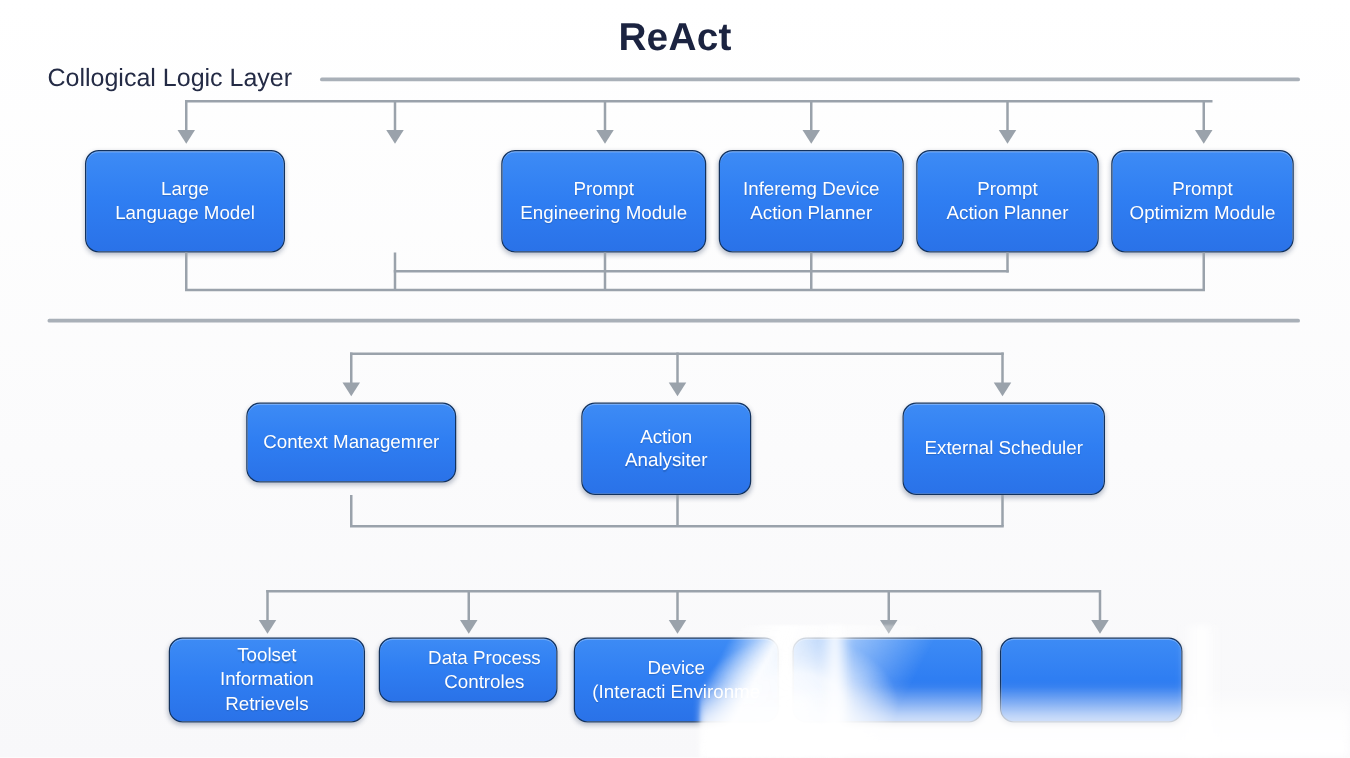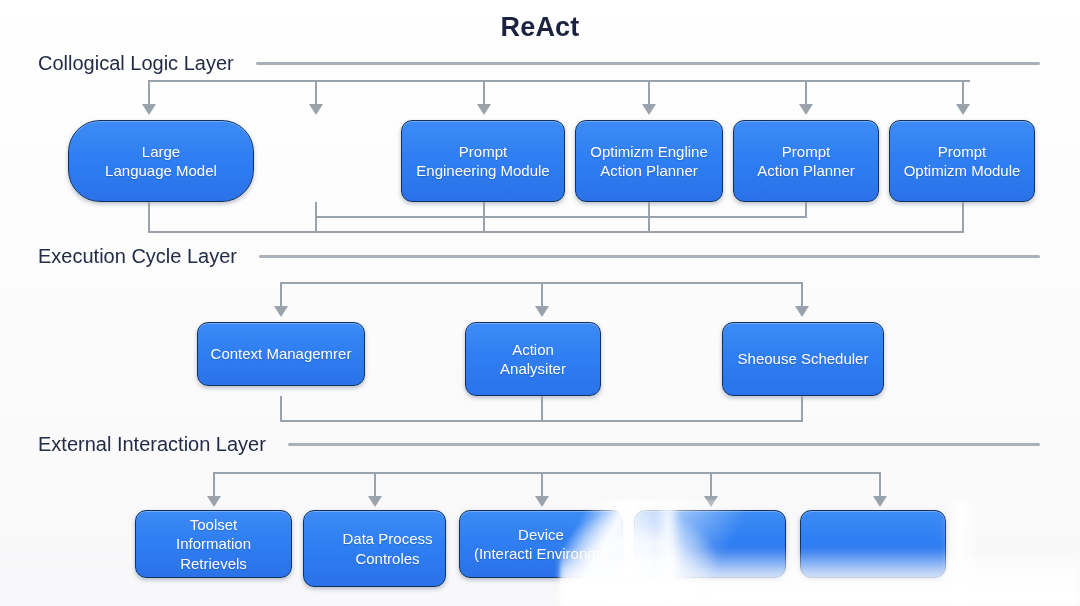--- a/index.html
+++ b/index.html
@@ -13,21 +13,21 @@
     position: relative;
     width: 1080px; height: 606px;
     background: linear-gradient(180deg, #ffffff 0%, #fbfbfc 60%, #f8f8fa 100%);
   }
 
   
   .title {
     position: absolute;
     left: 0; right: 0; top: 12px;
     text-align: center;
-    font-size: 27px;
+    font-size: 31px;
     font-weight: bold;
     color: #1b2340;
     letter-spacing: .2px;
   }
 
   
   .layer-head {
     position: absolute;
     display: flex;
     align-items: center;
@@ -134,83 +134,78 @@
   <div class="vline" style="left:648px; top:80px; height:26px;"></div>
   <div class="vline" style="left:805px; top:80px; height:26px;"></div>
   <div class="vline" style="left:962px; top:80px; height:26px;"></div>
   <div class="arrow" style="left:142px; top:104px;"></div>
   <div class="arrow" style="left:309px; top:104px;"></div>
   <div class="arrow" style="left:477px; top:104px;"></div>
   <div class="arrow" style="left:642px; top:104px;"></div>
   <div class="arrow" style="left:799px; top:104px;"></div>
   <div class="arrow" style="left:956px; top:104px;"></div>
 
-  <div class="node" style="left:68px;  top:120px; width:186px; height:82px;border-radius:32px;">Large
+  <div class="node" style="left:68px;  top:120px; width:160px; height:82px;">Large
 Language Model</div>
   <div class="node" style="left:401px; top:120px; width:164px; height:82px;">Prompt
 Engineering Module</div>
-  <div class="node" style="left:575px; top:120px; width:148px; height:82px;">Optimizm Engline
+  <div class="node" style="left:575px; top:120px; width:148px; height:82px;">Inferemg Device
 Action Planner</div>
   <div class="node" style="left:733px; top:120px; width:146px; height:82px;">Prompt
 Action Planner</div>
   <div class="node" style="left:889px; top:120px; width:146px; height:82px;">Prompt
 Optimizm Module</div>
 
   <div class="vline" style="left:148px; top:202px; height:30px;"></div>
   <div class="vline" style="left:315px; top:202px; height:30px;"></div>
   <div class="vline" style="left:483px; top:202px; height:30px;"></div>
   <div class="vline" style="left:648px; top:202px; height:30px;"></div>
   <div class="vline" style="left:805px; top:202px; height:16px;"></div>
   <div class="vline" style="left:962px; top:202px; height:30px;"></div>
   <div class="hline" style="left:315px; top:216px; width:492px;"></div>
   <div class="hline" style="left:148px; top:231px; width:816px;"></div>
 
   <div class="layer-head" style="top:243px;">
-    <span class="lbl">Execution Cycle Layer</span>
     <span class="rule"></span>
   </div>
 
   <div class="hline" style="left:280px; top:282px; width:523px;"></div>
   <div class="vline" style="left:280px; top:282px; height:26px;"></div>
   <div class="vline" style="left:541px; top:282px; height:26px;"></div>
   <div class="vline" style="left:801px; top:282px; height:26px;"></div>
   <div class="arrow" style="left:274px; top:306px;"></div>
   <div class="arrow" style="left:535px; top:306px;"></div>
   <div class="arrow" style="left:795px; top:306px;"></div>
 
   <div class="node" style="left:197px; top:322px; width:168px; height:64px;">Context Managemrer</div>
   <div class="node" style="left:465px; top:322px; width:136px; height:74px;">Action
 Analysiter</div>
-  <div class="node" style="left:722px; top:322px; width:162px; height:74px;">Sheouse Scheduler</div>
+  <div class="node" style="left:722px; top:322px; width:162px; height:74px;">External Scheduler</div>
 
   <div class="vline" style="left:280px; top:396px; height:25px;"></div>
   <div class="vline" style="left:541px; top:396px; height:25px;"></div>
   <div class="vline" style="left:801px; top:396px; height:25px;"></div>
   <div class="hline" style="left:280px; top:420px; width:523px;"></div>
 
-  <div class="layer-head" style="top:431px;">
-    <span class="lbl">External Interaction Layer</span>
-    <span class="rule"></span>
-  </div>
 
   <div class="hline" style="left:213px; top:472px; width:667px;"></div>
   <div class="vline" style="left:213px; top:472px; height:26px;"></div>
   <div class="vline" style="left:374px; top:472px; height:26px;"></div>
   <div class="vline" style="left:541px; top:472px; height:26px;"></div>
   <div class="vline" style="left:710px; top:472px; height:26px;"></div>
   <div class="vline" style="left:879px; top:472px; height:26px;"></div>
   <div class="arrow" style="left:207px; top:496px;"></div>
   <div class="arrow" style="left:368px; top:496px;"></div>
   <div class="arrow" style="left:535px; top:496px;"></div>
   <div class="arrow" style="left:704px; top:496px;"></div>
   <div class="arrow" style="left:873px; top:496px;"></div>
 
   <div class="node" style="left:135px; top:510px; width:157px; height:68px;border-radius:11px;">Toolset
 Information Retrievels</div>
-  <div class="node" style="left:303px; top:510px; width:143px; height:77px;padding-left:32px;">Data Process
+  <div class="node" style="left:303px; top:510px; width:143px; height:52px;padding-left:32px;">Data Process
 Controles</div>
   <div class="node" style="left:459px; top:510px; width:164px; height:68px;">Device
 (Interacti Environme</div>
   <div class="node blank" style="left:634px; top:510px; width:152px; height:68px;"></div>
   <div class="node blank" style="left:800px; top:510px; width:146px; height:68px;"></div>
 
   <div class="glare" id="beam"></div>
   <div class="glare" id="streak-a"></div>
   <div class="glare" id="streak-b"></div>
   <div class="glare" id="wash-bottom"></div>

